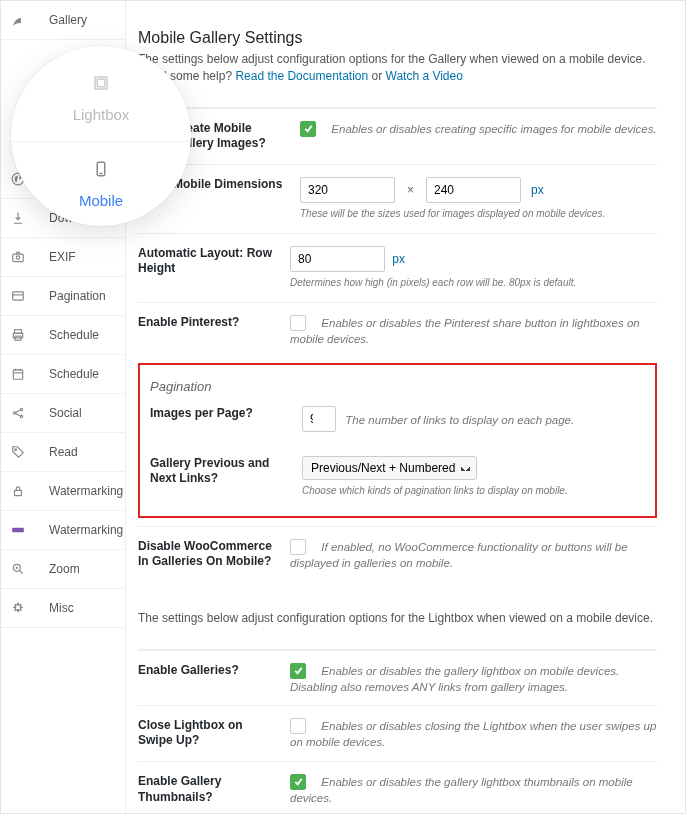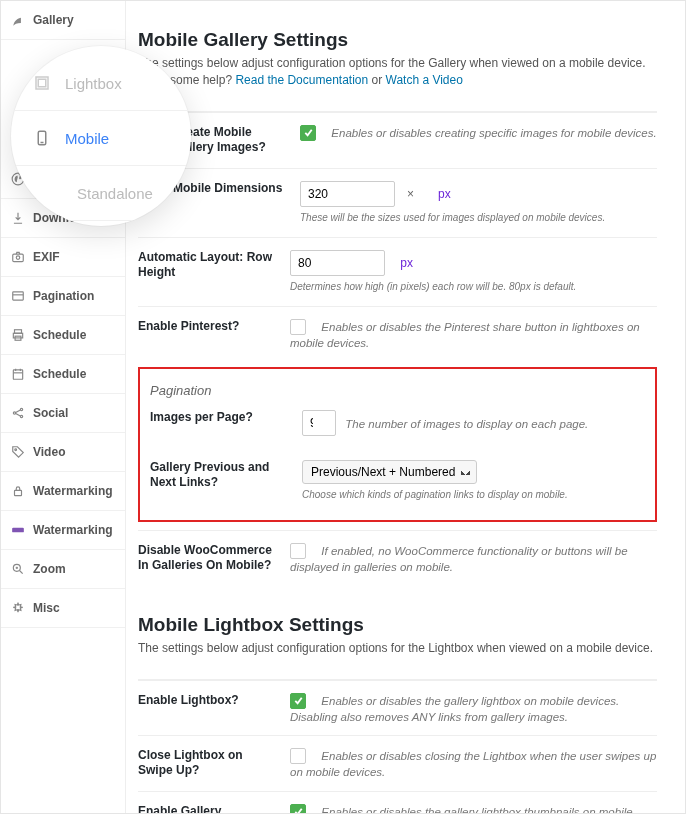--- a/index.html
+++ b/index.html
@@ -1,50 +1,50 @@
 <!DOCTYPE html>
 <html><head>
 <meta charset="utf-8">
 <style>
   * { box-sizing: border-box; margin: 0; padding: 0; }
   body { font-family: -apple-system, BlinkMacSystemFont, "Segoe UI", sans-serif; font-size: 13px; color: #333; background: #f5f5f5; width: 686px; height: 814px; overflow: hidden; }
   .container { display: flex; width: 100%; height: 100%; background: #fff; position: relative; border: 1px solid #e5e5e5; }
   
   .sidebar { width: 125px; border-right: 1px solid #eee; background: #fff; padding-top: 0; }
-  .side-item { display: flex; align-items: center; gap: 8px; padding: 12px 10px; border-bottom: 1px solid #f0f0f0; color: #555; cursor: pointer; font-size: 12px; font-weight: bold; }
+  .side-item { display: flex; align-items: center; gap: 24px; padding: 12px 10px; border-bottom: 1px solid #f0f0f0; color: #555; cursor: pointer; font-size: 12px; }
   .side-item .icon { width: 14px; height: 14px; flex: none; display: inline-flex; align-items: center; justify-content: center; color: #888; }
   .side-item .icon svg { width: 14px; height: 14px; }
   .side-label { white-space: nowrap; }
   
   .main { flex: 1; padding: 28px 28px 28px 12px; overflow: hidden; }
-  h2 { font-size: 19px; font-weight: 700; margin-bottom: 4px; color: #23282d; }
+  h2 { font-size: 16px; font-weight: 400; margin-bottom: 4px; color: #23282d; }
   .desc { font-size: 12px; color: #555; margin-bottom: 22px; line-height: 1.4; }
   .desc a { color: #0073aa; text-decoration: none; }
   .row { display: flex; align-items: flex-start; padding: 12px 0; border-top: 1px solid #eee; gap: 12px; }
   .row:first-of-type { border-top: 1px solid #eee; }
   .row-label { width: 140px; flex: none; font-size: 12px; font-weight: 700; color: #23282d; line-height: 1.3; }
   .row-body { flex: 1; font-size: 12px; }
   .help { font-style: italic; color: #777; font-size: 10px; margin-top: 4px; line-height: 1.4; }
   .inline-help { font-style: italic; color: #777; font-size: 11.5px; margin-left: 6px; vertical-align: middle; }
   .dim-row { display: flex; align-items: center; gap: 6px; }
   .chk { display: inline-flex; width: 16px; height: 16px; border: 1px solid #ccc; border-radius: 2px; vertical-align: middle; margin-right: 6px; align-items: center; justify-content: center; }
   .chk.on { background: #4caf50; border-color: #4caf50; color: #fff; font-size: 12px; line-height: 1; }
   .chk.on svg { width: 11px; height: 11px; }
   input.txt { border: 1px solid #ccc; padding: 5px 7px; font-size: 12px; width: 95px; border-radius: 2px; }
   input.num { width: 34px; text-align: left; }
   select.sel { border: 1px solid #ccc; padding: 4px 20px 4px 8px; font-size: 12px; border-radius: 3px; background: #f7f7f7; -webkit-appearance: none; appearance: none; position: relative; background-image: linear-gradient(45deg, transparent 46%, #444 46%, #444 54%, transparent 54%), linear-gradient(-45deg, transparent 46%, #444 46%, #444 54%, transparent 54%), linear-gradient(45deg, #444 46%, transparent 46%), linear-gradient(-45deg, #444 46%, transparent 46%); background-size: 5px 4px,5px 4px,5px 4px,5px 4px; background-position: right 10px top 8px, right 6px top 8px, right 10px bottom 8px, right 6px bottom 8px; background-repeat: no-repeat; }
-  .unit { font-size: 12px; margin-left: 12px; color: #6d28d9; }
+  .unit { font-size: 12px; margin-left: 4px; color: #0369a1; }
   .mult { margin: 0 6px; font-size: 12px; color: #666; }
   .hr-top { border-top: 1px solid #eee; margin-top: 8px; }
   .pagbox { border: 2.5px solid #e02424; padding: 6px 10px 6px 10px; margin: 6px 0 8px 0; }
   .subhead { font-style: italic; color: #666; font-size: 13px; padding: 8px 0 0 0; }
   .sec { margin-top: 28px; }
   
   .zoom { position: absolute; top: 45px; left: 10px; width: 180px; height: 180px; border-radius: 50%; background: #fff; box-shadow: 0 8px 30px rgba(0,0,0,0.12), 0 0 0 1px rgba(0,0,0,0.03); overflow: hidden; z-index: 20; }
-  .z-item { display: flex; align-items: center; gap: 14px; padding: 18px 22px; border-bottom: 1px solid #f0f0f0; font-size: 15px; color: #555; cursor: pointer; }
+  .z-item { display: flex; align-items: center; gap: 14px; padding: 18px 22px; border-bottom: 1px solid #f0f0f0; font-size: 15px; color: #555; cursor: pointer; flex-direction: column; }
   .z-item.dim { color: #bbb; }
   .z-item.main-z { color: #3b82f6; font-weight: 400; }
   .z-item .zicon { width: 18px; height: 18px; display: inline-flex; align-items: center; justify-content: center; flex: none; color: #888; }
   .z-item .zicon svg { width: 18px; height: 18px; }
   .z-item.dim .zicon { color: #ccc; }
   .zoom .z-item:first-child { padding-top: 28px; }
 </style>
 </head>
 <body>
 
@@ -131,21 +131,21 @@
         </span>
       <span class="side-label">Social</span>
     </div>
     <div class="side-item">
       <span class="icon">
           <svg viewBox="0 0 24 24" fill="none" stroke="currentColor" stroke-width="2">
             <path d="M3 3h8l10 10-8 8L3 11V3z"></path>
             <circle cx="8" cy="8" r="1.5"></circle>
           </svg>
         </span>
-      <span class="side-label">Video</span>
+      <span class="side-label">Read</span>
     </div>
     <div class="side-item">
       <span class="icon">
           <svg viewBox="0 0 24 24" fill="none" stroke="currentColor" stroke-width="2">
             <rect x="6" y="11" width="12" height="9" rx="1"></rect>
             <path d="M9 11V8a3 3 0 016 0v3"></path>
           </svg>
         </span>
       <span class="side-label">Watermarking</span>
     </div>
@@ -202,20 +202,21 @@
     </div>
 
     <div class="row">
       <div class="row-label" style="padding-left:35px;width:150px;">
         <span style="display:block;">Mobile Dimensions</span>
       </div>
       <div class="row-body">
         <div class="dim-row">
           <input class="txt" value="320" style="">
           <span class="mult">×</span>
+          <input class="txt" value="240" style="">
           <span class="unit">px</span>
         </div>
         <div class="help">These will be the sizes used for images displayed on mobile devices.</div>
       </div>
     </div>
 
     <div class="row">
       <div class="row-label">Automatic Layout: Row Height</div>
       <div class="row-body">
         <input class="txt" value="80" style="">
@@ -231,47 +232,46 @@
         <span class="inline-help">Enables or disables the Pinterest share button in lightboxes on mobile devices.</span>
       </div>
     </div>
 
     <div class="pagbox">
       <div class="subhead">Pagination</div>
       <div class="row" style="border-top:none">
         <div class="row-label">Images per Page?</div>
         <div class="row-body">
           <input type="number" class="txt num" value="9" style="">
-          <span class="inline-help">The number of images to display on each page.</span>
+          <span class="inline-help">The number of links to display on each page.</span>
         </div>
       </div>
       <div class="row" style="border-top:none">
         <div class="row-label">Gallery Previous and Next Links?</div>
         <div class="row-body">
           <select class="sel"><option>Previous/Next + Numbered</option></select>
           <div class="help">Choose which kinds of pagination links to display on mobile.</div>
         </div>
       </div>
     </div>
 
     <div class="row">
       <div class="row-label">Disable WooCommerce In Galleries On Mobile?</div>
       <div class="row-body">
         <span class="chk"></span>
         <span class="inline-help">If enabled, no WooCommerce functionality or buttons will be displayed in galleries on mobile.</span>
       </div>
     </div>
 
     <div class="sec">
-      <h2>Mobile Lightbox Settings</h2>
       <p class="desc">The settings below adjust configuration options for the Lightbox when viewed on a mobile device.</p>
       <div class="hr-top"></div>
 
       <div class="row">
-        <div class="row-label">Enable Lightbox?</div>
+        <div class="row-label">Enable Galleries?</div>
         <div class="row-body">
           <span class="chk on">
               <svg viewBox="0 0 24 24" fill="none" stroke="#fff" stroke-width="4">
                 <polyline points="5,13 10,18 19,6"></polyline>
               </svg>
             </span>
           <span class="inline-help">Enables or disables the gallery lightbox on mobile devices. Disabling also removes ANY links from gallery images.</span>
         </div>
       </div>
 

